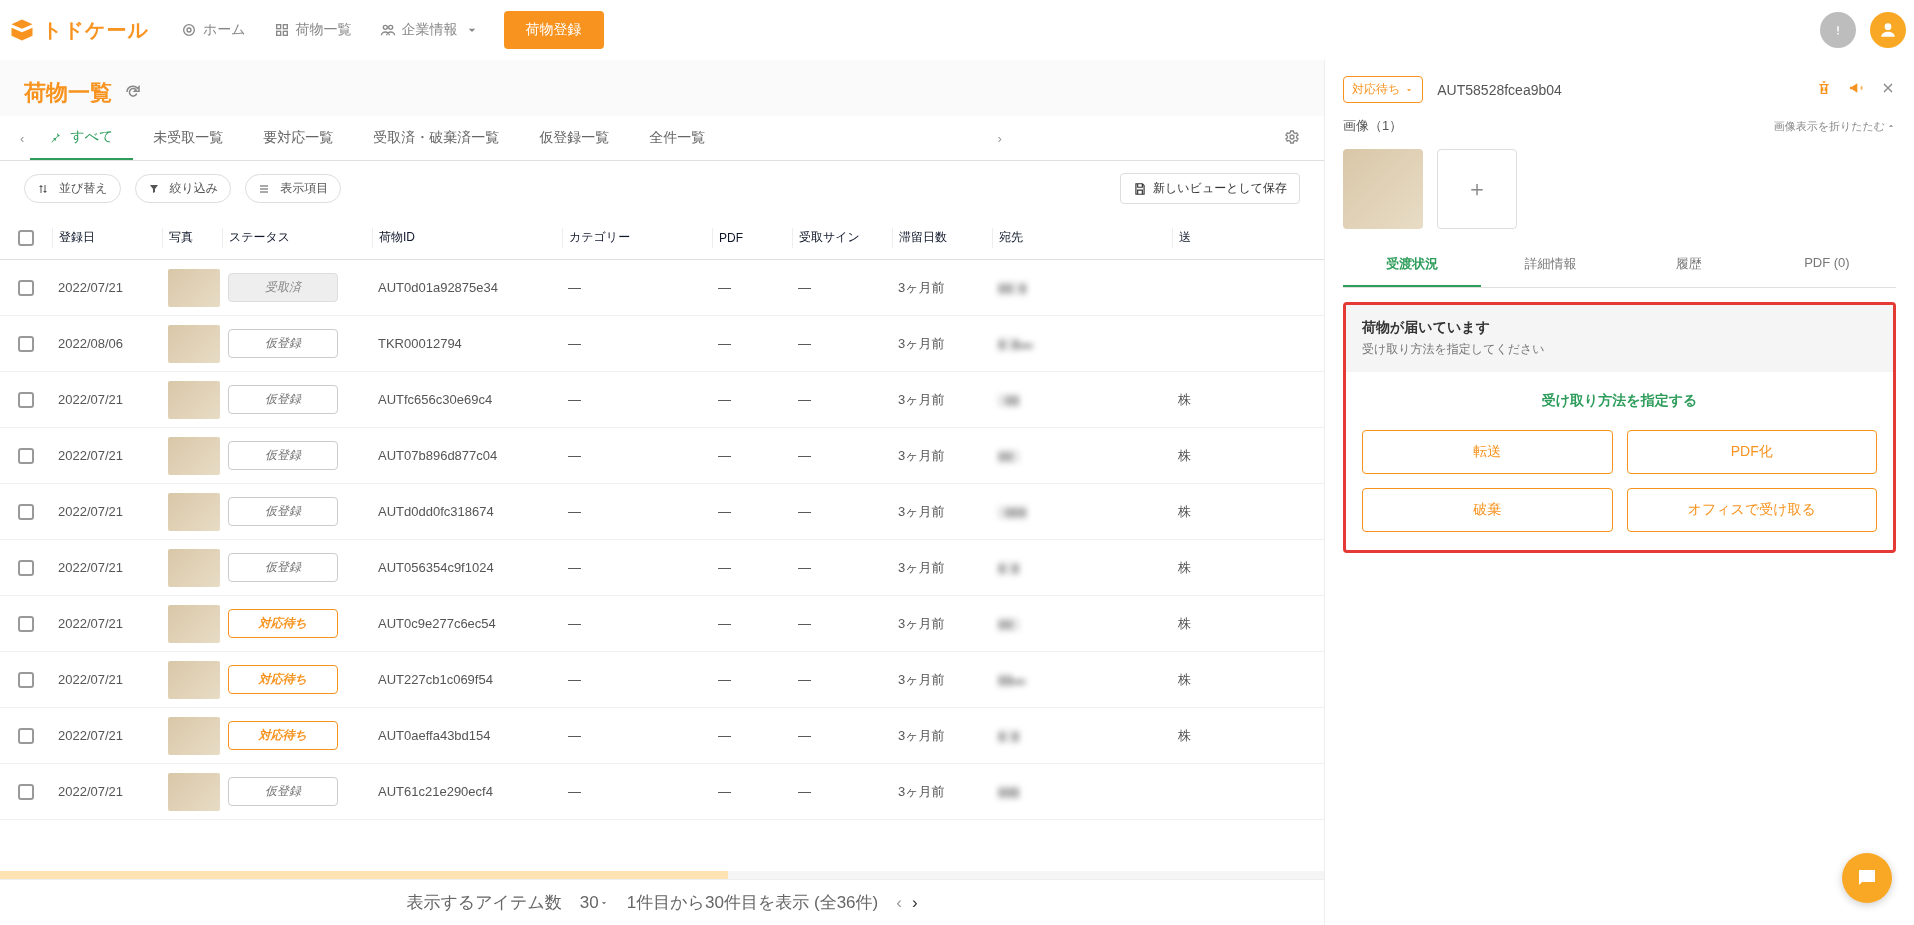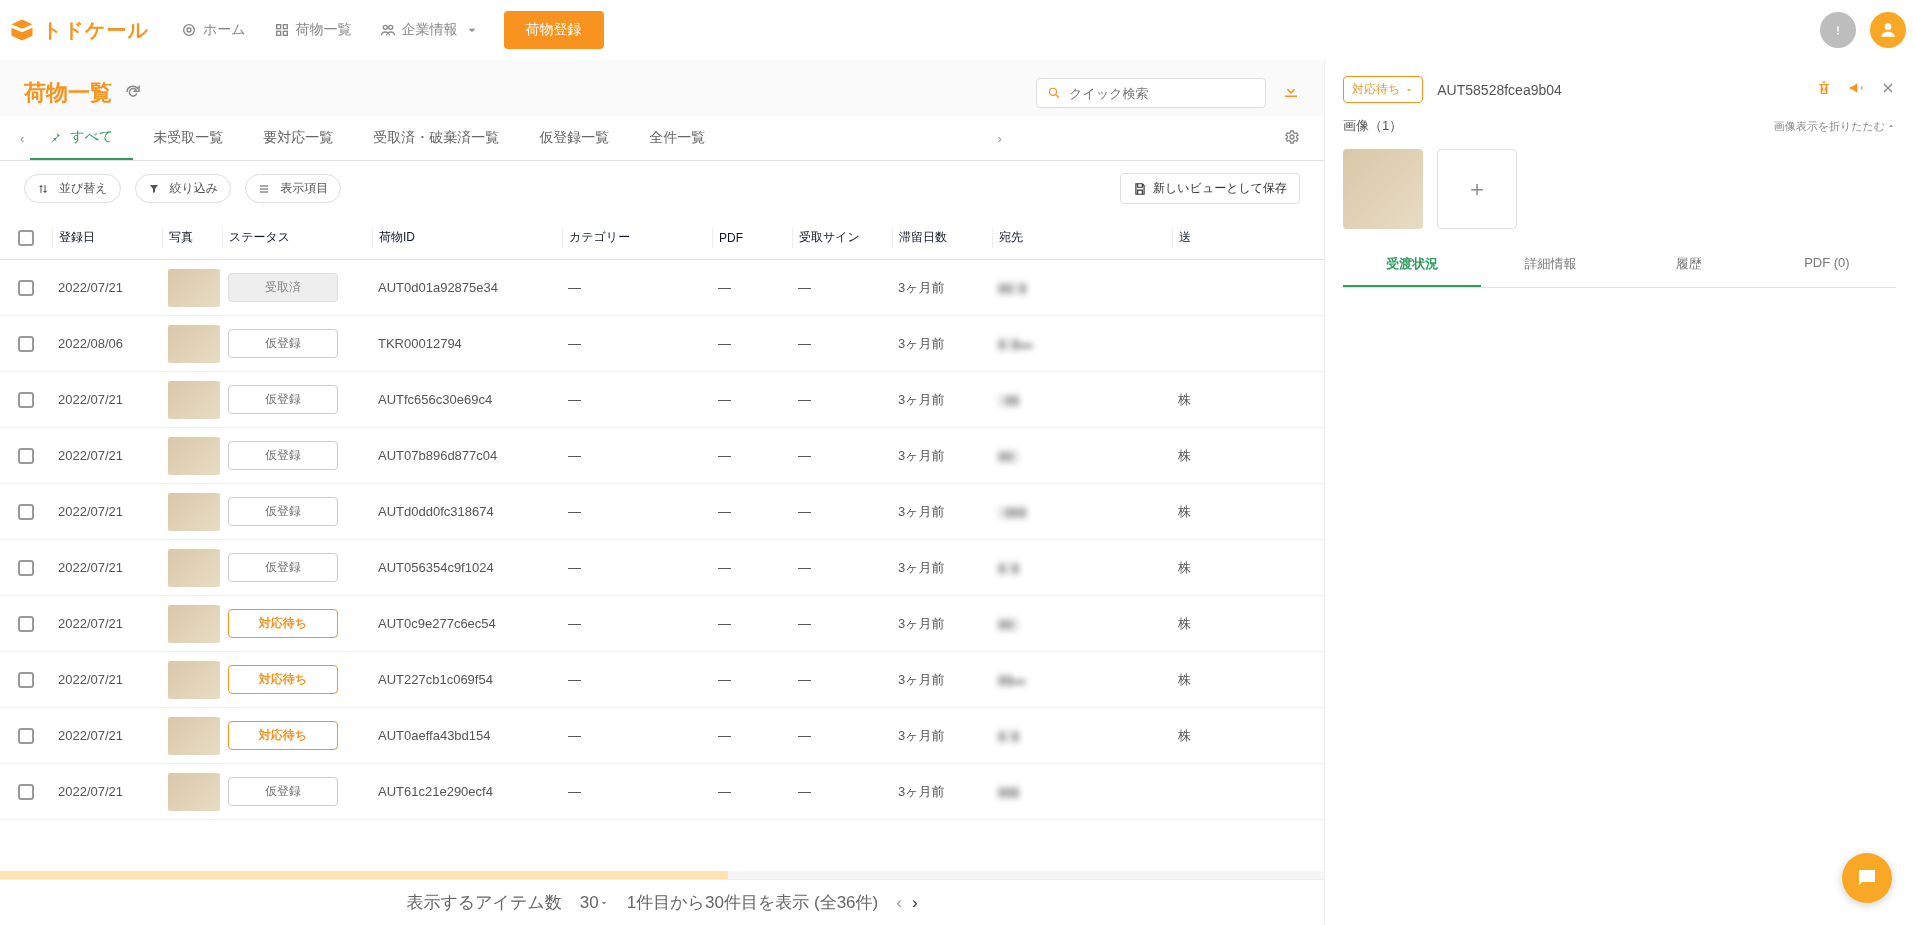--- a/index.html
+++ b/index.html
@@ -51,21 +51,21 @@
 .thead, .trow { display:grid; grid-template-columns:52px 110px 60px 150px 190px 150px 80px 100px 100px 180px 80px; align-items:center; }
 .thead { height:44px; border-bottom:1px solid #e0e0e0; font-size:12px; color:#0f172a; font-weight:400; }
 .thead .th { padding:0 6px; border-left:1px solid #eee; height:20px; display:flex; align-items:center; }
 .thead .th:first-child { border-left:none; justify-content:center; }
 .tbody { height:calc(100% - 44px); overflow:auto; }
 .trow { height:56px; border-bottom:1px solid #f0f0f0; font-size:13px; color:#555; }
 .trow > div { padding:0 6px; }
 .cbcell { display:flex; justify-content:center; }
 .cb { width:16px; height:16px; border:2px solid #999; border-radius:3px; cursor:pointer; }
 .thumb { width:52px; height:38px; background:linear-gradient(135deg,#d9c7a8,#e8dcc5); border-radius:2px; display:flex; align-items:center; justify-content:center; font-size:5px; color:#888; overflow:hidden; line-height:1; }
-.status-badge { display:inline-flex; align-items:center; justify-content:center; border:1px solid #ccc; border-radius:4px; padding:5px 14px; width:110px; font-size:12px; }
+.status-badge { display:inline-flex; align-items:center; justify-content:center; border:1px solid #ccc; border-radius:4px; padding:5px 14px; width:110px; font-size:12px;font-style:italic; }
 .status-badge.received { background:#eee; color:#888; border-color:#ddd; }
 .status-badge.draft { background:#fff; color:#777; }
 .status-badge.pending { background:#fff; color:#f7931e; border-color:#f7931e; font-weight:600; }
 .blur { filter:blur(3px); color:#888; }
 .dash { color:#444; }
 
 
 .hscroll { height:8px; background:#f5f5f5; position:relative; }
 .hscroll::after { content:""; position:absolute; left:0; width:55%; height:100%; background:#ffe3b3; }
 
@@ -163,32 +163,20 @@
   </div>
 
   <div class="main">
 
     <div class="list-pane">
       <div class="list-header">
         <span class="page-title">荷物一覧</span>
         <span class="refresh-icon"><svg width="18" height="18" viewBox="0 0 24 24" fill="none" stroke="currentColor" stroke-width="2">
               <path d="M4 12a8 8 0 0 1 14-5l2-2v6h-6l2-2a5 5 0 1 0 1 5"></path>
             </svg></span>
-        <div class="search-wrap">
-          <div class="search-box">
-            <svg viewBox="0 0 24 24" fill="none" stroke="currentColor" stroke-width="2">
-                <circle cx="10" cy="10" r="6"></circle>
-                <path d="M20 20l-5-5"></path>
-              </svg>
-            <input placeholder="クイック検索" style="">
-          </div>
-          <span class="download-icon"><svg width="18" height="18" viewBox="0 0 24 24" fill="currentColor">
-                <path d="M12 3v10l4-4 1.4 1.4L12 16 6.6 10.4 8 9l4 4V3h0zM4 18h16v2H4z"></path>
-              </svg></span>
-        </div>
       </div>
 
       <div class="tabs-row">
         <span class="tab-scroll">‹</span>
         <div class="tab active">
           <svg width="12" height="12" viewBox="0 0 24 24" fill="currentColor">
               <path d="M14 4l6 6-4 1-4 4-1 5-2-2-5 5-1-1 5-5-2-2 5-1 4-4z"></path>
             </svg>
           <span>すべて</span>
         </div>
@@ -485,20 +473,33 @@
         <div class="img-add">＋</div>
       </div>
 
       <div class="dtabs">
         <div class="dtab active">受渡状況</div>
         <div class="dtab">詳細情報</div>
         <div class="dtab">履歴</div>
         <div class="dtab">PDF (0)</div>
       </div>
 
+      <div class="highlight-box">
+        <div class="notice">
+          <h4>荷物が届いています</h4>
+          <p>受け取り方法を指定してください</p>
+        </div>
+        <div class="method-title">受け取り方法を指定する</div>
+        <div class="btn-grid">
+          <button class="o-btn">転送</button>
+          <button class="o-btn">PDF化</button>
+          <button class="o-btn">破棄</button>
+          <button class="o-btn">オフィスで受け取る</button>
+        </div>
+      </div>
     </div>
   </div>
 </div>
 
 <div class="chat">
     <svg width="24" height="24" viewBox="0 0 24 24" fill="currentColor">
       <path d="M4 4h16v12H7l-3 3V4z"></path>
     </svg>
   </div>
 

